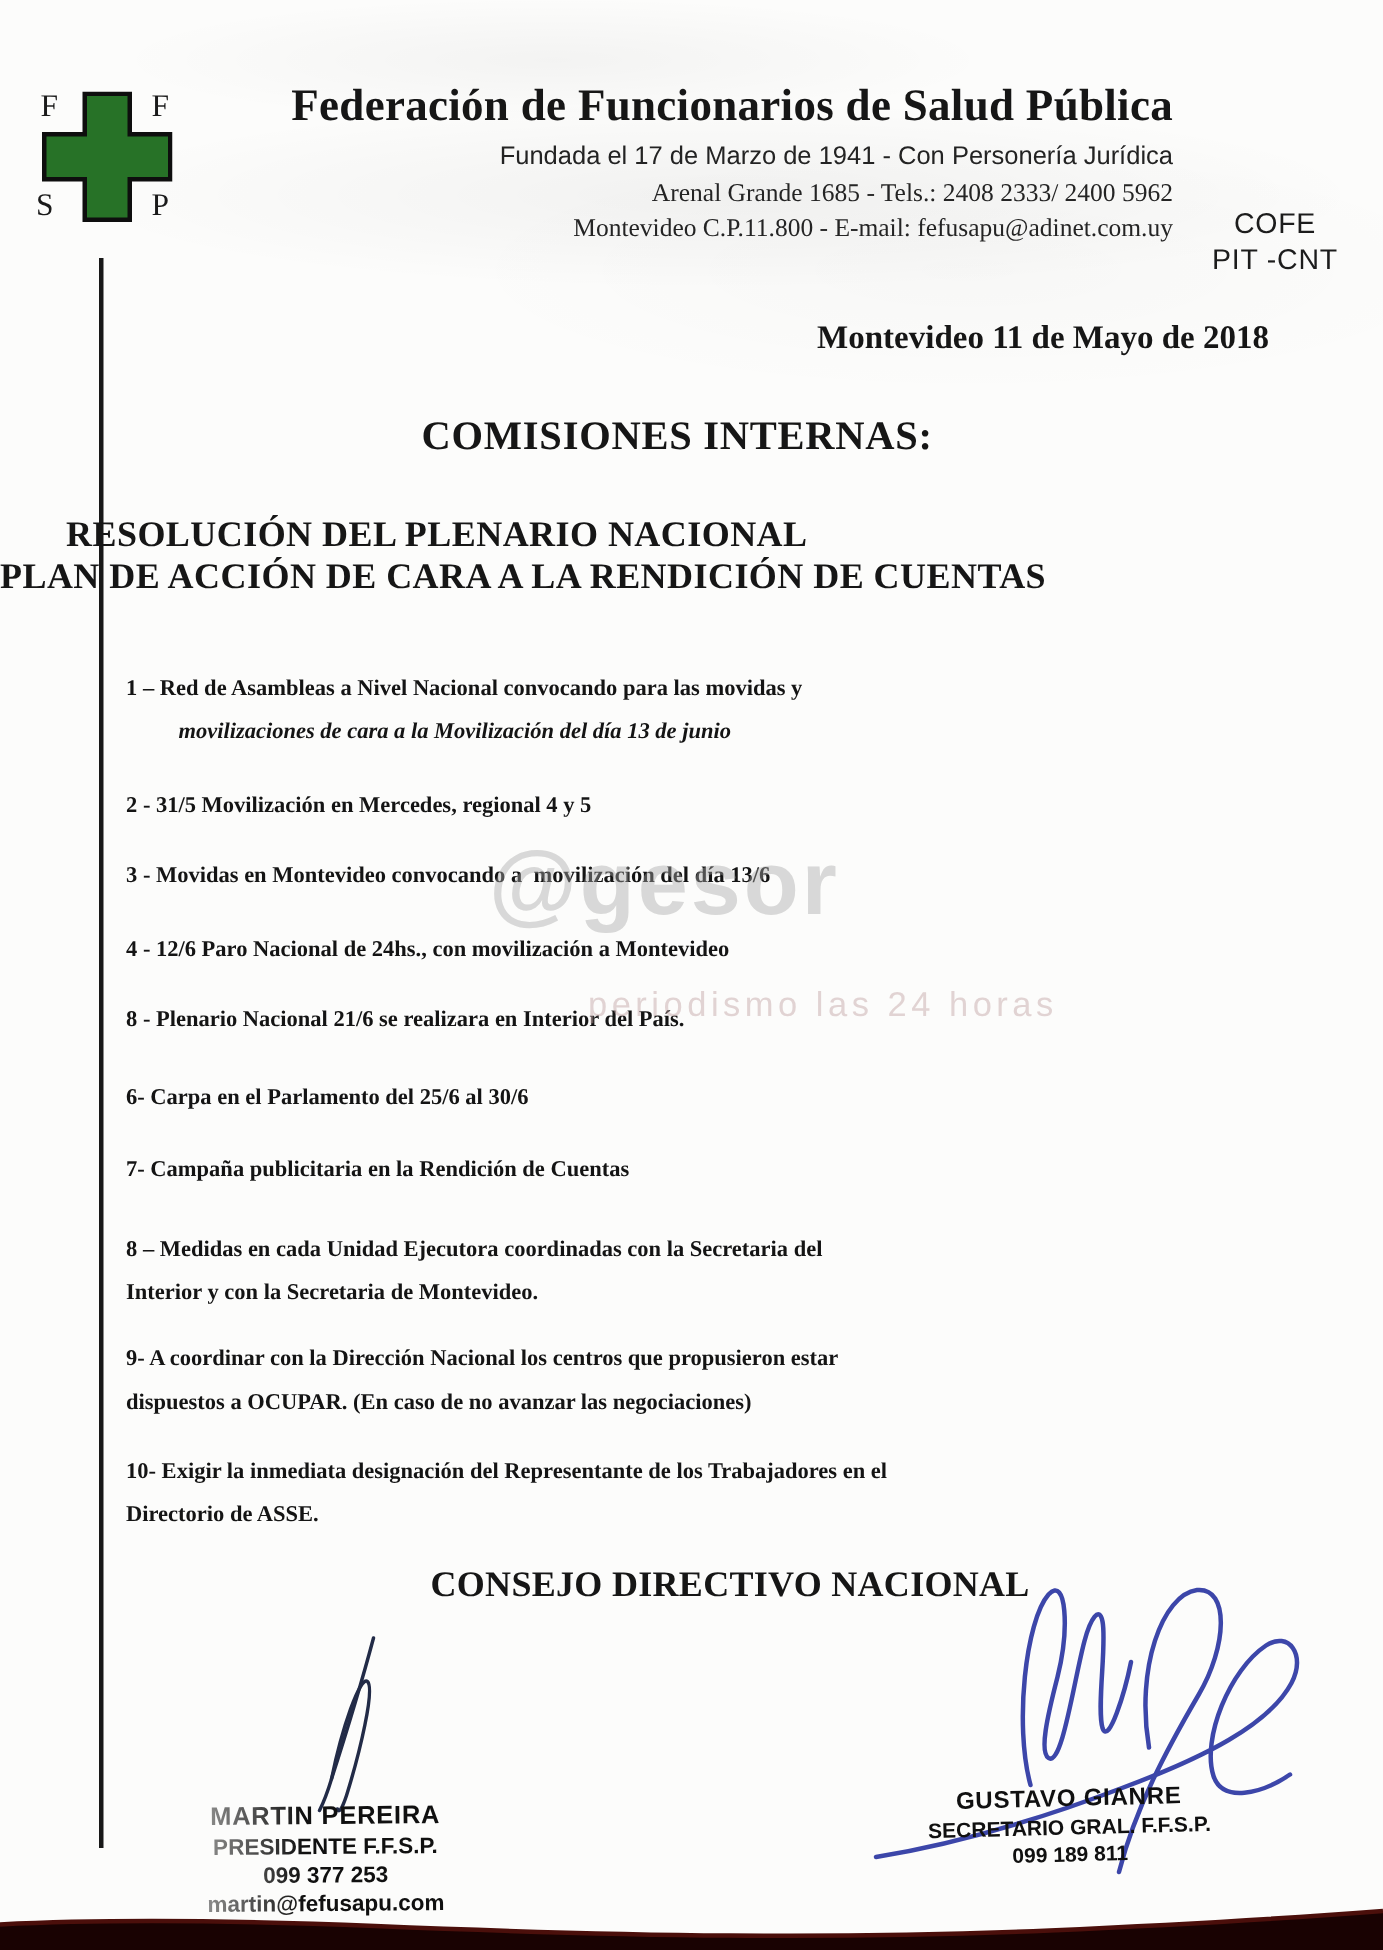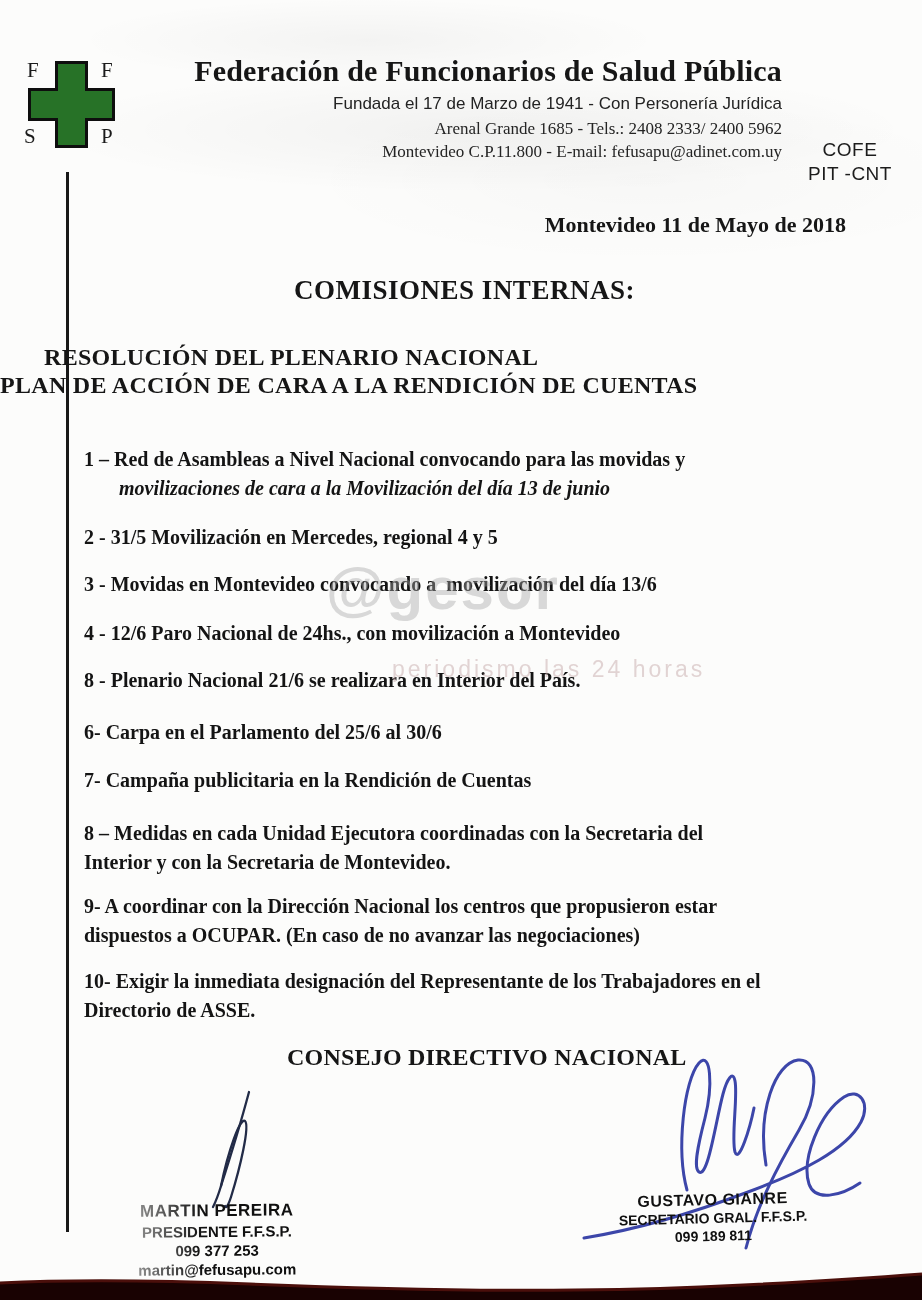--- a/index.html
+++ b/index.html
@@ -19,25 +19,25 @@
   
   .hdr{position:absolute; left:140px; width:642px; text-align:right;}
   .org{top:54px; font-size:30px; font-weight:bold; letter-spacing:0.2px;}
   .founded{top:94px; font-family:"Liberation Sans",sans-serif; font-size:17px; color:#232323;}
   .addr{top:119px; font-size:17px; color:#242424;}
   .city{top:142px; font-size:17px; color:#242424;}
   .cofe{position:absolute; left:795px; top:106px; width:110px; text-align:center;
         font-family:"Liberation Sans",sans-serif; font-size:19px; line-height:24px; color:#1c1c1c; letter-spacing:0.5px;margin-top:32px;}
   .date{position:absolute; right:76px; top:212px; font-size:22px; font-weight:bold;}
   
-  .tmain{position:absolute; left:0; width:903px; top:275px; text-align:center; font-size:27px; font-weight:bold; letter-spacing:0.5px;padding-left:13px;}
+  .tmain{position:absolute; left:0; width:903px; top:275px; text-align:center; font-size:27px; font-weight:bold; letter-spacing:0.5px;}
   .tsub1{position:absolute; left:44px; width:858px; top:344px; text-align:left; font-size:24px; font-weight:bold; letter-spacing:0.3px;}
   .tsub2{position:absolute; left:0; width:900px; top:372px; text-align:left; font-size:24px; font-weight:bold; letter-spacing:0.3px;}
   
-  .item{position:absolute; left:84px; font-size:20px; font-weight:bold; line-height:29px; color:#141414;}
+  .item{position:absolute; left:84px; font-size:15px; font-weight:bold; line-height:29px; color:#141414;}
   .iline{white-space:pre;}
   .indent2{padding-left:35px;font-style:italic;}
   .closing{position:absolute; left:287px; top:1044px; font-size:24px; font-weight:bold; letter-spacing:0.2px;}
   
   .wm{position:absolute; left:326px; top:554px; font-family:"Liberation Sans",sans-serif; font-weight:bold;
       font-size:60px; color:rgba(168,168,168,0.42); letter-spacing:2px;}
   .wmtag{position:absolute; left:392px; top:656px; font-family:"Liberation Sans",sans-serif; font-weight:normal;
       font-size:23px; color:rgba(193,162,162,0.45); letter-spacing:3px;}
   
   .stamp{position:absolute; text-align:center; font-family:"Liberation Sans",sans-serif; font-weight:bold; color:#101010;}

